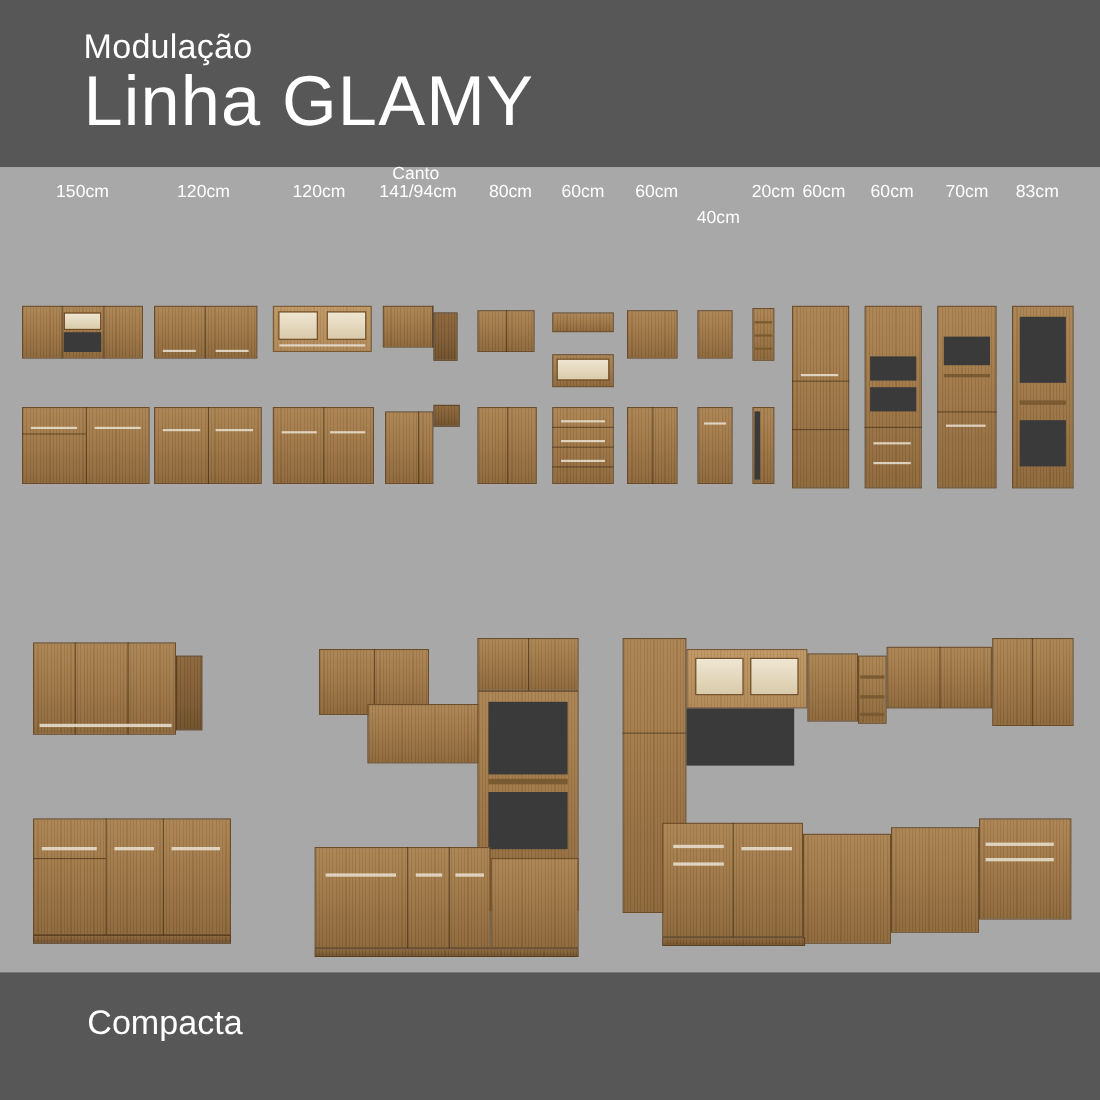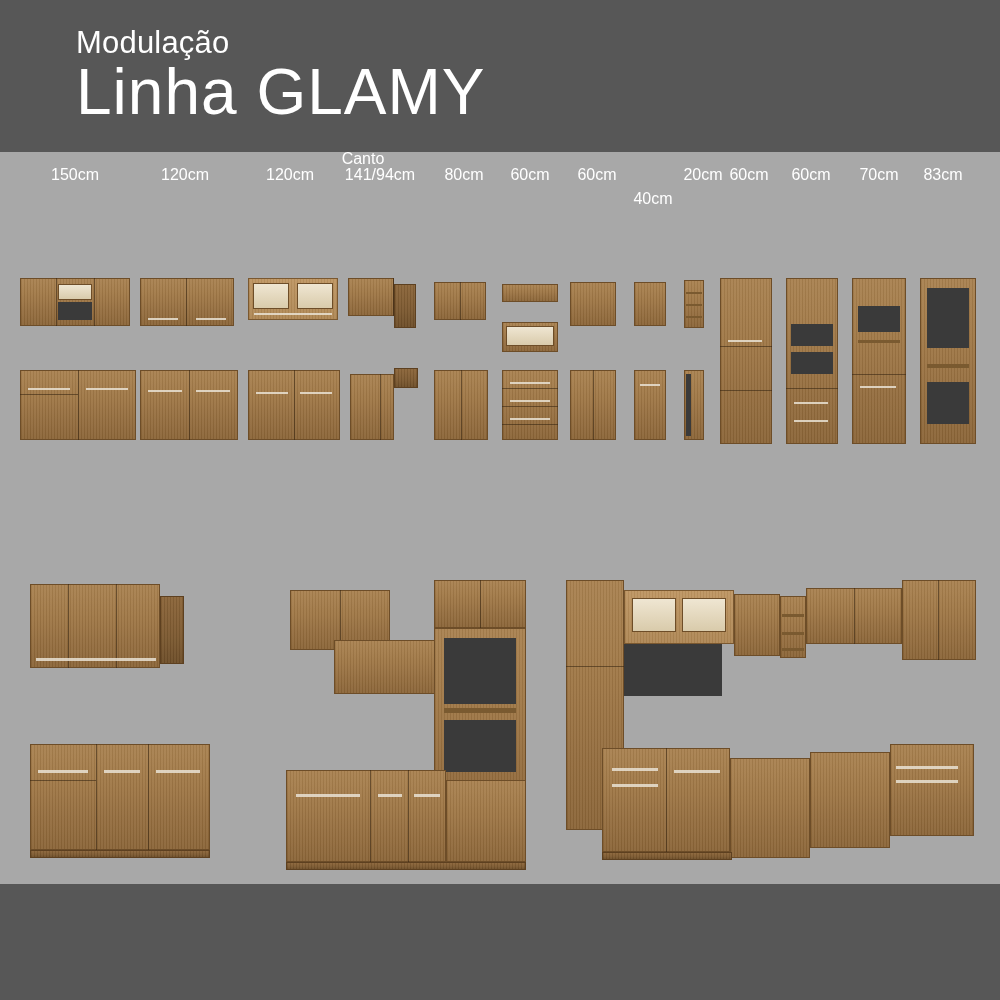--- a/index.html
+++ b/index.html
@@ -105,21 +105,21 @@
     <div class="sub">Modulação</div>
     <div class="title">Linha GLAMY</div>
   </div>
 
   <div class="modules-band">
 
     <div class="label-row">
       <div class="mlabel" style="left:20px;width:110px;top:14px;">150cm</div>
       <div class="mlabel" style="left:130px;width:110px;top:14px;">120cm</div>
       <div class="mlabel" style="left:240px;width:100px;top:14px;">120cm</div>
-      <div class="mlabel" style="left:313px;width:100px;top:-2px;">Canto</div>
+      <div class="mlabel" style="left:328px;width:100px;top:-2px;">Canto</div>
       <div class="mlabel" style="left:330px;width:100px;top:14px;">141/94cm</div>
       <div class="mlabel" style="left:428px;width:72px;top:14px;">80cm</div>
       <div class="mlabel" style="left:496px;width:68px;top:14px;">60cm</div>
       <div class="mlabel" style="left:563px;width:68px;top:14px;">60cm</div>
       <div class="mlabel" style="left:624px;width:58px;top:14px;margin-top:24px;">40cm</div>
       <div class="mlabel" style="left:676px;width:54px;top:14px;">20cm</div>
       <div class="mlabel" style="left:718px;width:62px;top:14px;">60cm</div>
       <div class="mlabel" style="left:780px;width:62px;top:14px;">60cm</div>
       <div class="mlabel" style="left:848px;width:62px;top:14px;">70cm</div>
       <div class="mlabel" style="left:910px;width:66px;top:14px;">83cm</div>
@@ -346,15 +346,16 @@
       <div class="wood" style="position:absolute;left:164px;top:178px;width:80px;height:100px;"></div>
       <div class="wood" style="position:absolute;left:244px;top:172px;width:80px;height:96px;"></div>
       <div class="wood" style="position:absolute;left:324px;top:164px;width:84px;height:92px;"></div>
       <div class="handle" style="left:330px;top:186px;width:62px;height:3px;"></div>
       <div class="handle" style="left:330px;top:200px;width:62px;height:3px;"></div>
       <div class="wood dark" style="position:absolute;left:36px;top:272px;width:130px;height:8px;"></div>
     </div>
   </div>
 
   <div class="footer">
+    <div class="fitem" style="left:30px;width:240px;">Compacta</div>
   </div>
 
 </div>
 
 </body></html>

